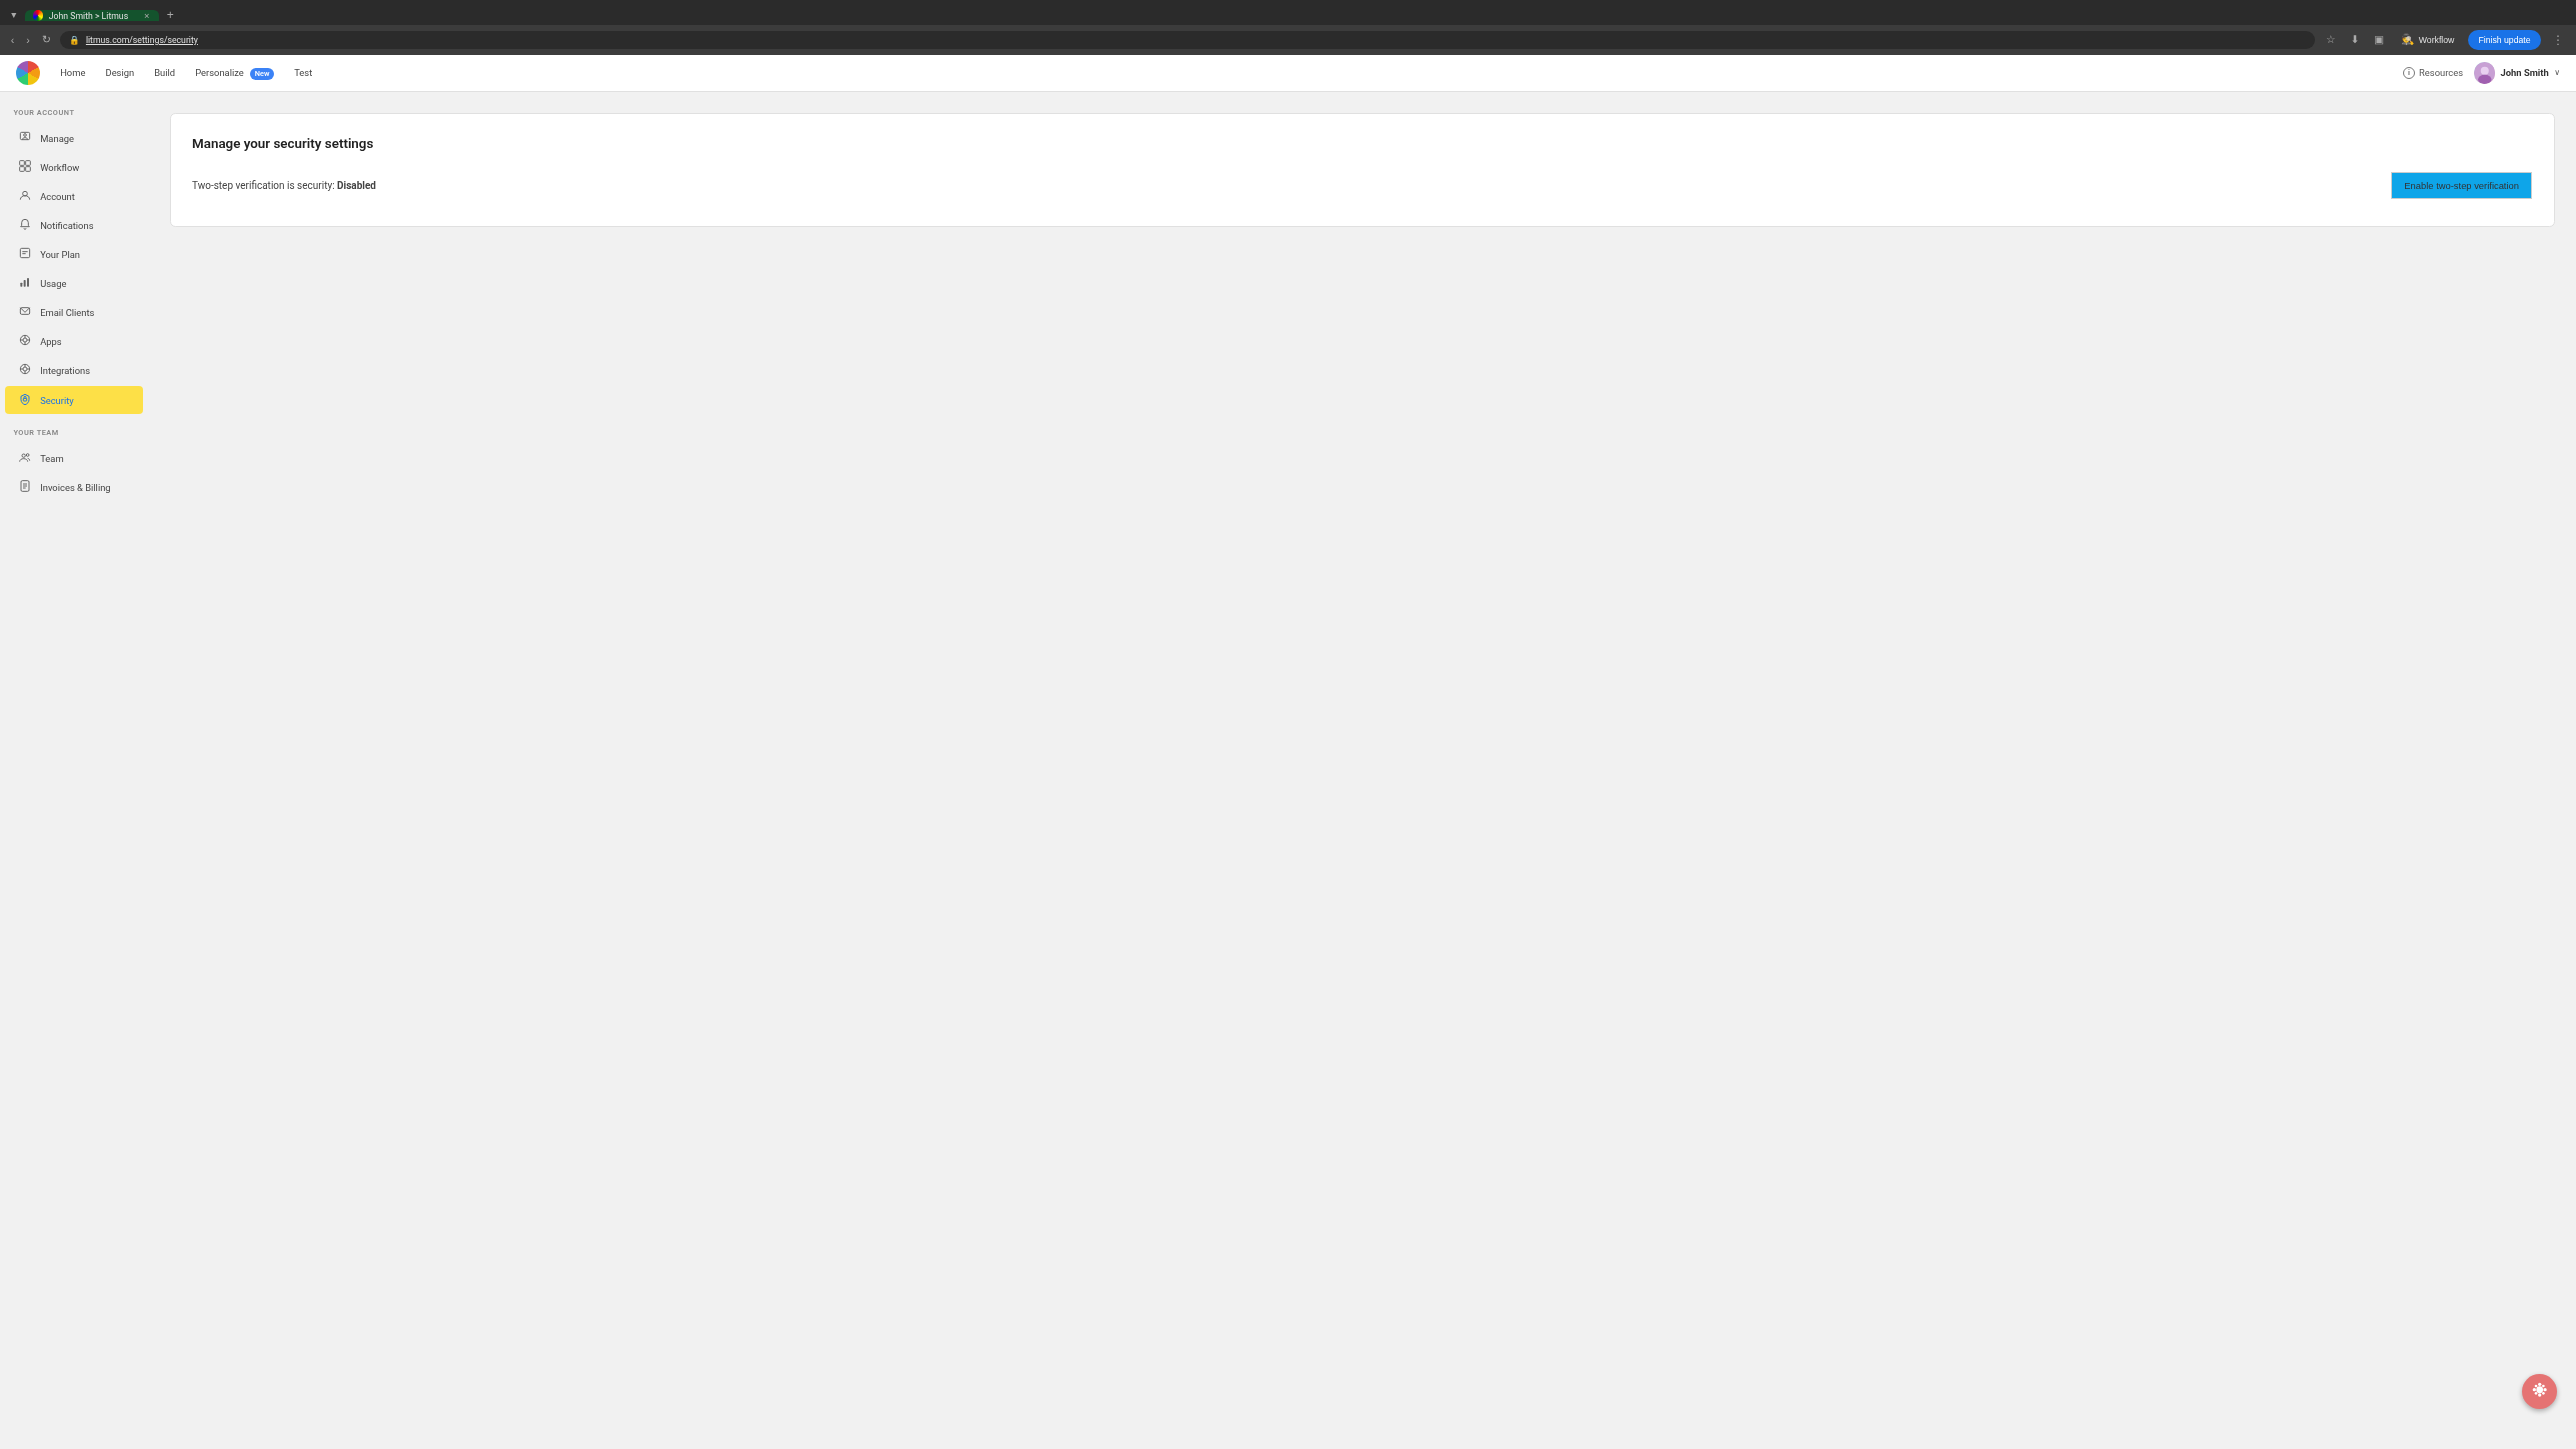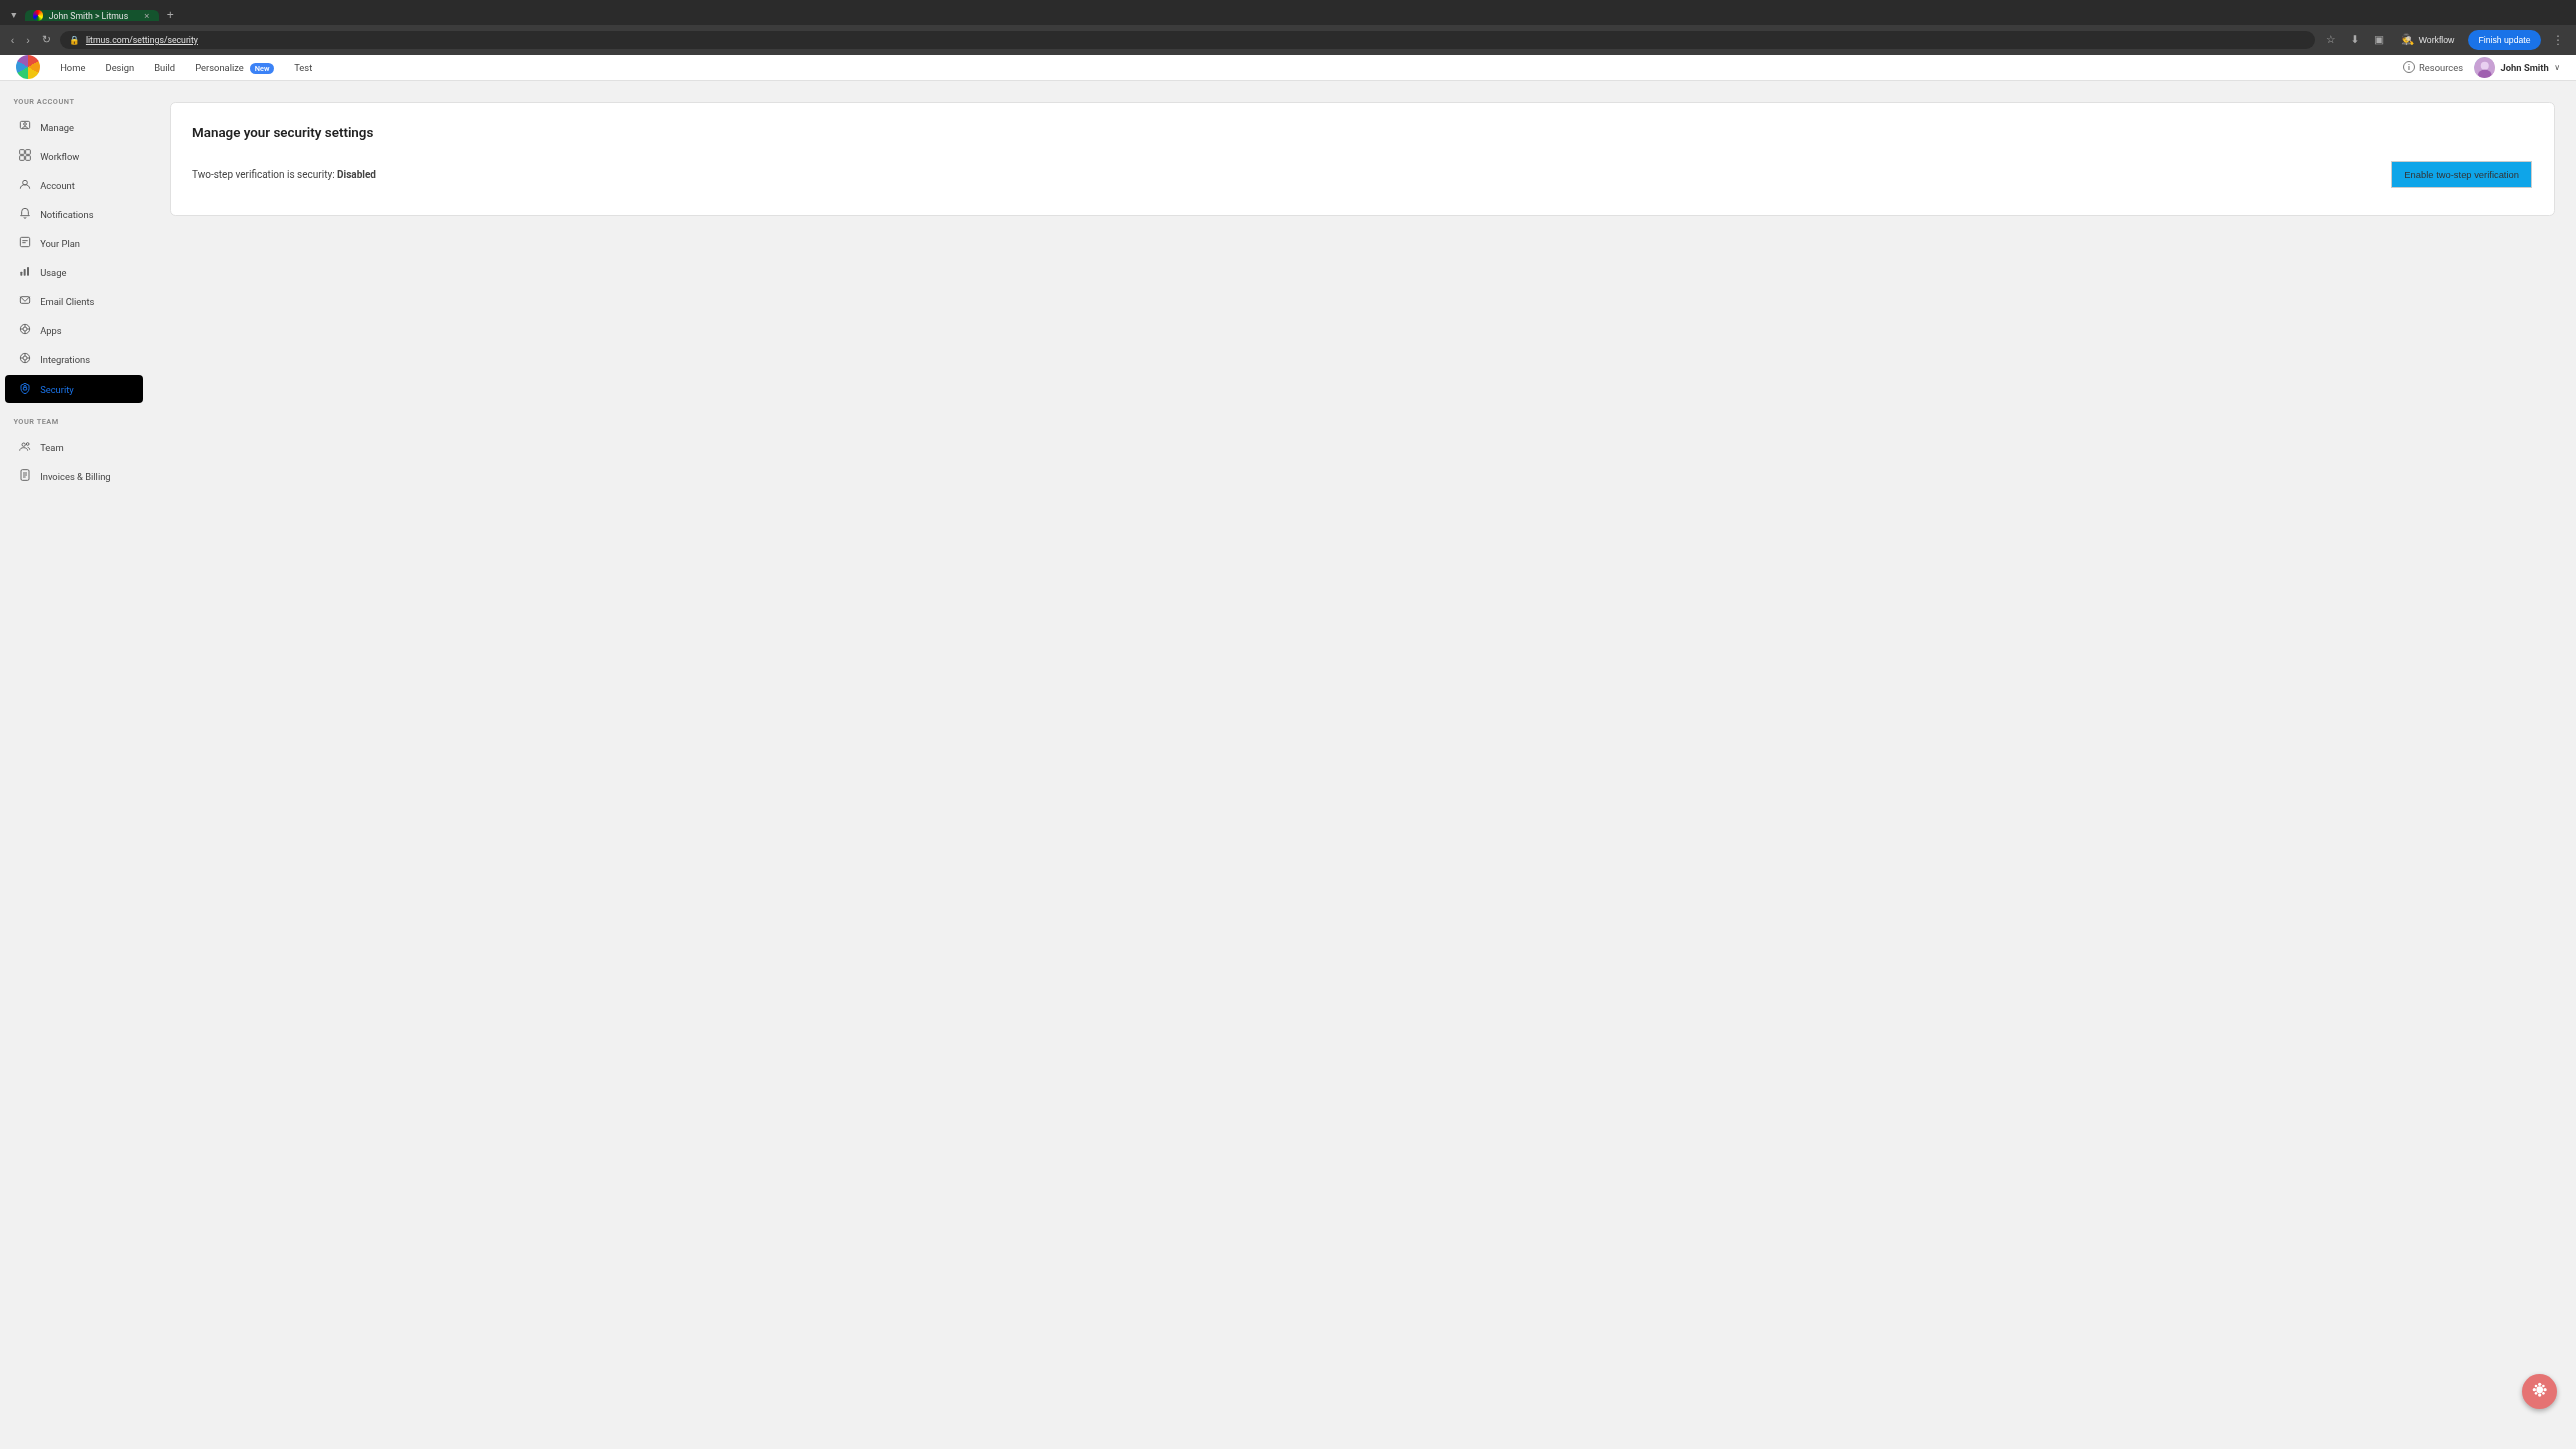--- a/index.html
+++ b/index.html
@@ -19,40 +19,40 @@
     .address-bar { background: #2b2b2b; border-radius: 13.4px; display: flex; align-items: center; flex: 1; padding: 4px 9.4px; gap: 5.4px; }
     .address-text { color: #e0e0e0; font-size: 8.7px; flex: 1; text-decoration: underline; }
     .address-icon { color: #aaa; font-size: 8.7px; }
     .toolbar-right { display: flex; align-items: center; gap: 6.7px; }
     .toolbar-icon-btn { background: none; border: none; color: #aaa; cursor: pointer; font-size: 10.7px; padding: 2.7px 4px; border-radius: 2.7px; }
     .incognito-btn { background: none; border: none; color: #e0e0e0; cursor: pointer; font-size: 8.7px; padding: 2.7px 6.7px; border-radius: 2.7px; display: flex; align-items: center; gap: 4px; }
     .finish-update-btn { background: #1a73e8; color: white; border: none; border-radius: 13.4px; padding: 4.7px 10.7px; font-size: 8.7px; font-weight: 500; cursor: pointer; }
     .menu-dots-btn { background: none; border: none; color: #aaa; cursor: pointer; font-size: 12px; padding: 2.7px 4px; }
 
     
-    .app-header { background: white; border-bottom: 0.7px solid #e0e0e0; display: flex; align-items: center; padding: 0 16px; height: 26px; gap: 5.4px; }
+    .app-header { background: white; border-bottom: 0.7px solid #e0e0e0; display: flex; align-items: center; padding: 0 16px; height: 37px; gap: 5.4px; }
     .app-logo { width: 24px; height: 24px; border-radius: 50%; background: conic-gradient(#e74c3c 0deg 60deg, #f39c12 60deg 120deg, #f1c40f 120deg 180deg, #2ecc71 180deg 240deg, #3498db 240deg 300deg, #9b59b6 300deg 360deg); margin-right: 5.4px; flex-shrink: 0; }
     .nav-item { padding: 5.4px 9.4px; color: #444; font-size: 9.4px; cursor: pointer; border-radius: 2.7px; white-space: nowrap; }
     .nav-badge { background: #3b82f6; color: white; font-size: 7.4px; padding: 1.3px 4.7px; border-radius: 6.7px; margin-left: 4px; font-weight: 500; }
     .header-right { margin-left: auto; display: flex; align-items: center; gap: 10.7px; }
     .resources-btn { display: flex; align-items: center; gap: 4px; color: #555; font-size: 9.4px; cursor: pointer; }
     .info-icon { width: 12px; height: 12px; border-radius: 50%; border: 1.3px solid #777; display: flex; align-items: center; justify-content: center; font-size: 7.4px; font-weight: bold; color: #777; }
     .user-area { display: flex; align-items: center; gap: 5.4px; cursor: pointer; }
     .user-avatar { width: 21.5px; height: 21.5px; border-radius: 50%; background: linear-gradient(135deg, #a8d8ea, #e8a0bf); overflow: hidden; }
     .user-name { font-size: 9.4px; color: #333; font-weight: 700; }
     .chevron-down { font-size: 8px; color: #555; }
 
     
     .main-layout { display: flex; min-height: calc(100vh - 38px - 48px); background: #f1f1f1; }
 
     
     .sidebar { background: #f1f1f1; width: 148px; padding: 16px 0; flex-shrink: 0; }
     .sidebar-section-label { font-size: 7.4px; font-weight: 600; color: #888; text-transform: uppercase; letter-spacing: 0.5px; padding: 0 13.4px 6.7px 13.4px; }
     .sidebar-item { display: flex; align-items: center; gap: 8px; padding: 6.7px 13.4px; color: #444; font-size: 9.4px; cursor: pointer; border-radius: 4px; margin: 0.7px 5.4px; }
-    .sidebar-item.active { background: #000000; color: #1a73e8; }
+    .sidebar-item.active { background: #fde047; color: #1a73e8; }
     .sidebar-item.active .sidebar-icon { color: #1a73e8; }
     .sidebar-icon { font-size: 10.7px; color: #666; width: 13.4px; text-align: center; flex-shrink: 0; }
     .sidebar-section-gap { height: 13.4px; }
 
     
     .content-area { flex: 1; padding: 21.5px; }
     .security-card { background: white; border-radius: 5.4px; padding: 21.5px; border: 0.7px solid #e0e0e0; }
     .card-title { font-size: 13.4px; font-weight: 600; color: #222; margin-bottom: 16px; }
     .verification-row { display: flex; align-items: center; justify-content: space-between; padding: 5.4px 0; }
     .verification-text { font-size: 10px; color: #444; }

